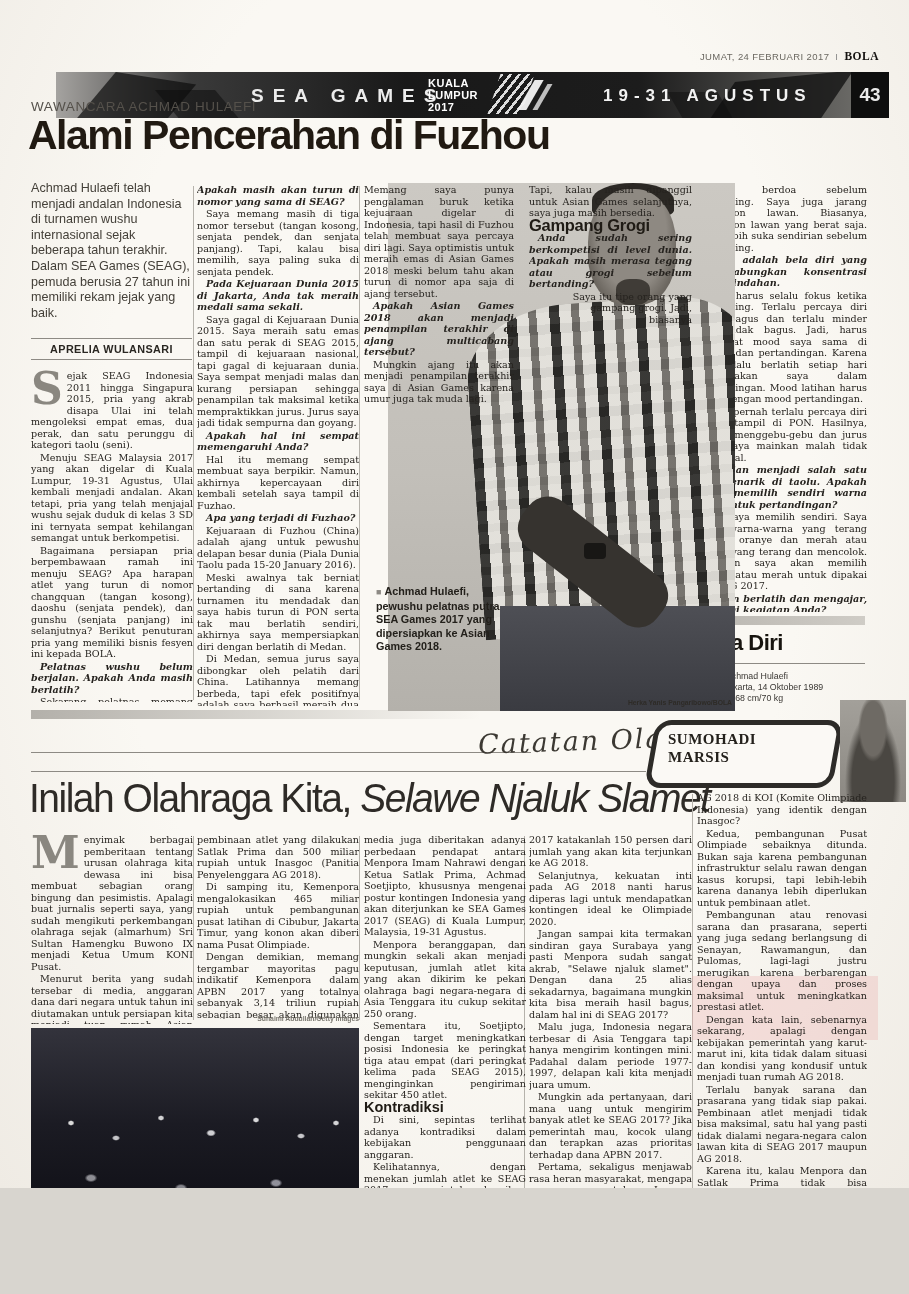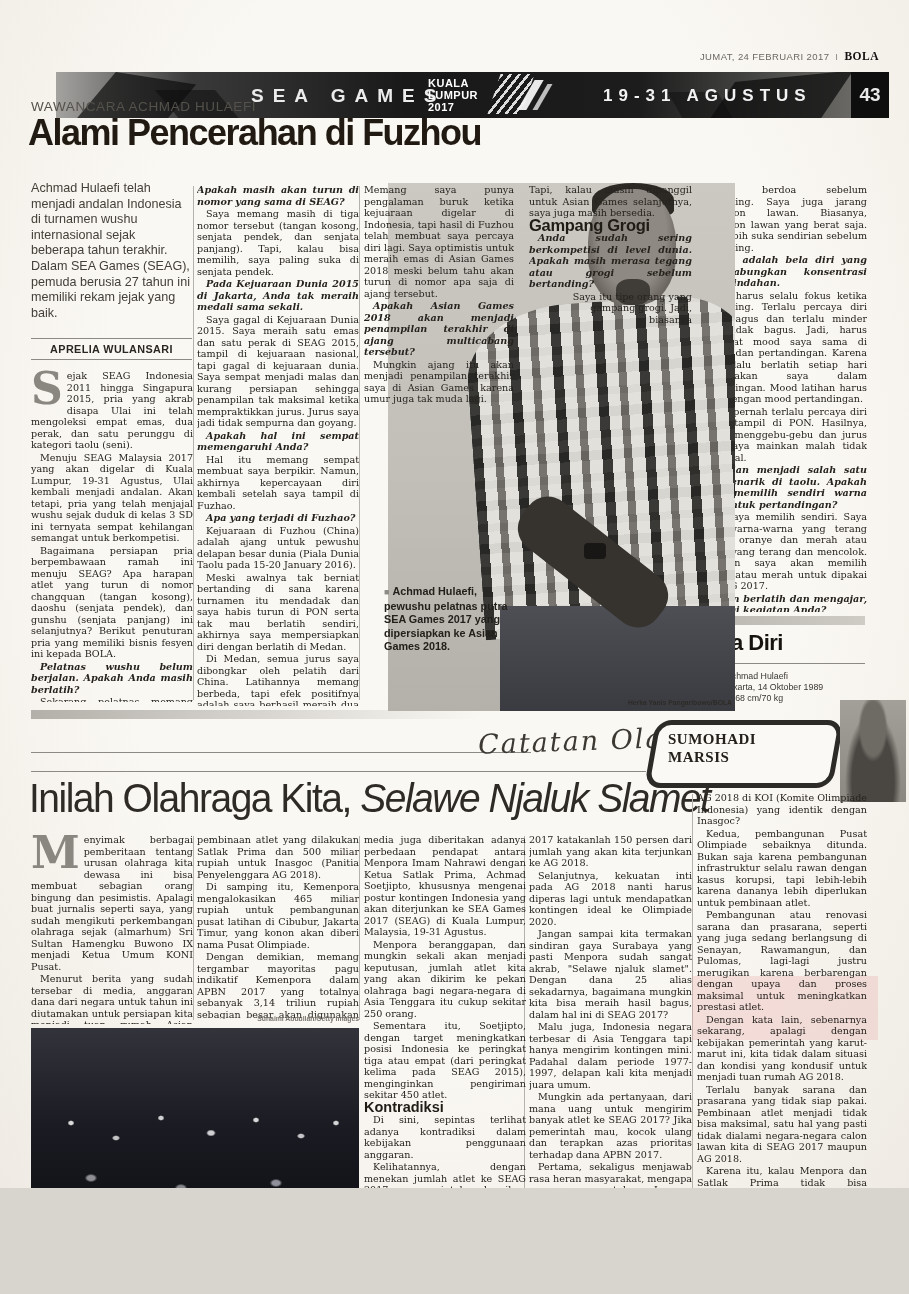--- a/index.html
+++ b/index.html
@@ -33,21 +33,21 @@
   .banner-dates{position:absolute;left:547px;top:14px;font-family:"Liberation Sans",sans-serif;
     font-weight:bold;font-size:17px;letter-spacing:6px;color:#f2f2f2;text-align:right;}
   .pagenum{position:absolute;right:0;top:0;width:38px;height:46px;background:#0e0e0e;
     color:#e9e9e9;font-family:"Liberation Sans",sans-serif;font-weight:bold;font-size:19px;
     display:flex;align-items:center;justify-content:center;}
 
   
   .kicker{position:absolute;left:31px;top:99px;font-family:"Liberation Sans",sans-serif;
     font-size:13.5px;letter-spacing:.6px;color:#55514b;text-align:center;}
   .headline{position:absolute;left:28px;top:112px;font-family:"Liberation Sans",sans-serif;
-    font-weight:bold;font-size:36px;letter-spacing:-1.5px;color:#211a12;text-align:right;}
+    font-weight:bold;font-size:41px;letter-spacing:-1.5px;color:#211a12;text-align:right;}
   .lead{position:absolute;left:31px;top:181px;width:160px;font-family:"Liberation Sans",sans-serif;
     font-size:12.6px;line-height:15.6px;color:#444039;}
   .byline{position:absolute;left:31px;top:338px;width:161px;border-top:1px solid #8d8a84;
     border-bottom:1px solid #8d8a84;padding:4px 0;text-align:center;
     font-family:"Liberation Sans",sans-serif;font-weight:bold;font-size:10.8px;letter-spacing:.4px;color:#2a2722;}
 
   .col{position:absolute;width:162px;font-size:9.6px;line-height:11.5px;text-align:justify;overflow:hidden;}
   .col p{margin:0 0 1px 0;text-indent:9px;}
   .col p.first, .col p.cont{text-indent:0;}
   .col p.q{font-weight:bold;font-style:italic;}
@@ -75,21 +75,21 @@
     border-radius:38% 26% 0 0/22% 16% 0 0;
     background:
       repeating-linear-gradient(90deg, rgba(25,25,23,.78) 0 10px, rgba(236,234,228,.85) 10px 22px, rgba(105,102,97,.8) 22px 30px, rgba(236,234,228,.85) 30px 43px),
       repeating-linear-gradient(0deg, rgba(25,25,23,.4) 0 10px, rgba(236,234,228,.35) 10px 22px, rgba(105,102,97,.4) 22px 30px, rgba(236,234,228,.35) 30px 43px),
       #8b8884;}
   .jeans{position:absolute;right:0;bottom:0;width:235px;height:105px;background:linear-gradient(180deg,#4e4f55,#3a3b41);}
   .arm{position:absolute;left:120px;bottom:120px;width:170px;height:58px;transform:rotate(38deg);
     background:#36332f;border-radius:24px;}
   .watch{position:absolute;left:196px;bottom:152px;width:22px;height:16px;background:#17161 4;background:#181715;border-radius:4px;}
   .photo-caption{position:absolute;left:376px;top:585px;width:140px;z-index:4;
-    font-family:"Liberation Sans",sans-serif;font-weight:bold;font-size:10.8px;line-height:13.5px;color:#23201b;margin-left:8px;}
+    font-family:"Liberation Sans",sans-serif;font-weight:bold;font-size:10.8px;line-height:13.5px;color:#23201b;}
   .photo-caption .bullet{color:#8d8a84;font-size:9px;margin-right:3px;}
   .photo-credit{position:absolute;left:560px;top:699px;width:172px;z-index:4;text-align:right;
     font-family:"Liberation Sans",sans-serif;font-weight:bold;font-size:6.8px;color:#2e2b27;}
 
   
   .dd-bar{position:absolute;left:697px;top:616px;width:168px;height:9px;
     background:linear-gradient(90deg,#b9b6b0,#cfccc6);}
   .dd-title{position:absolute;left:697px;top:630px;font-family:"Liberation Sans",sans-serif;
     font-weight:bold;font-size:22px;letter-spacing:-.5px;color:#17140f;}
   .dd-rule{position:absolute;left:697px;top:663px;width:168px;height:1px;background:#8d8a84;}

